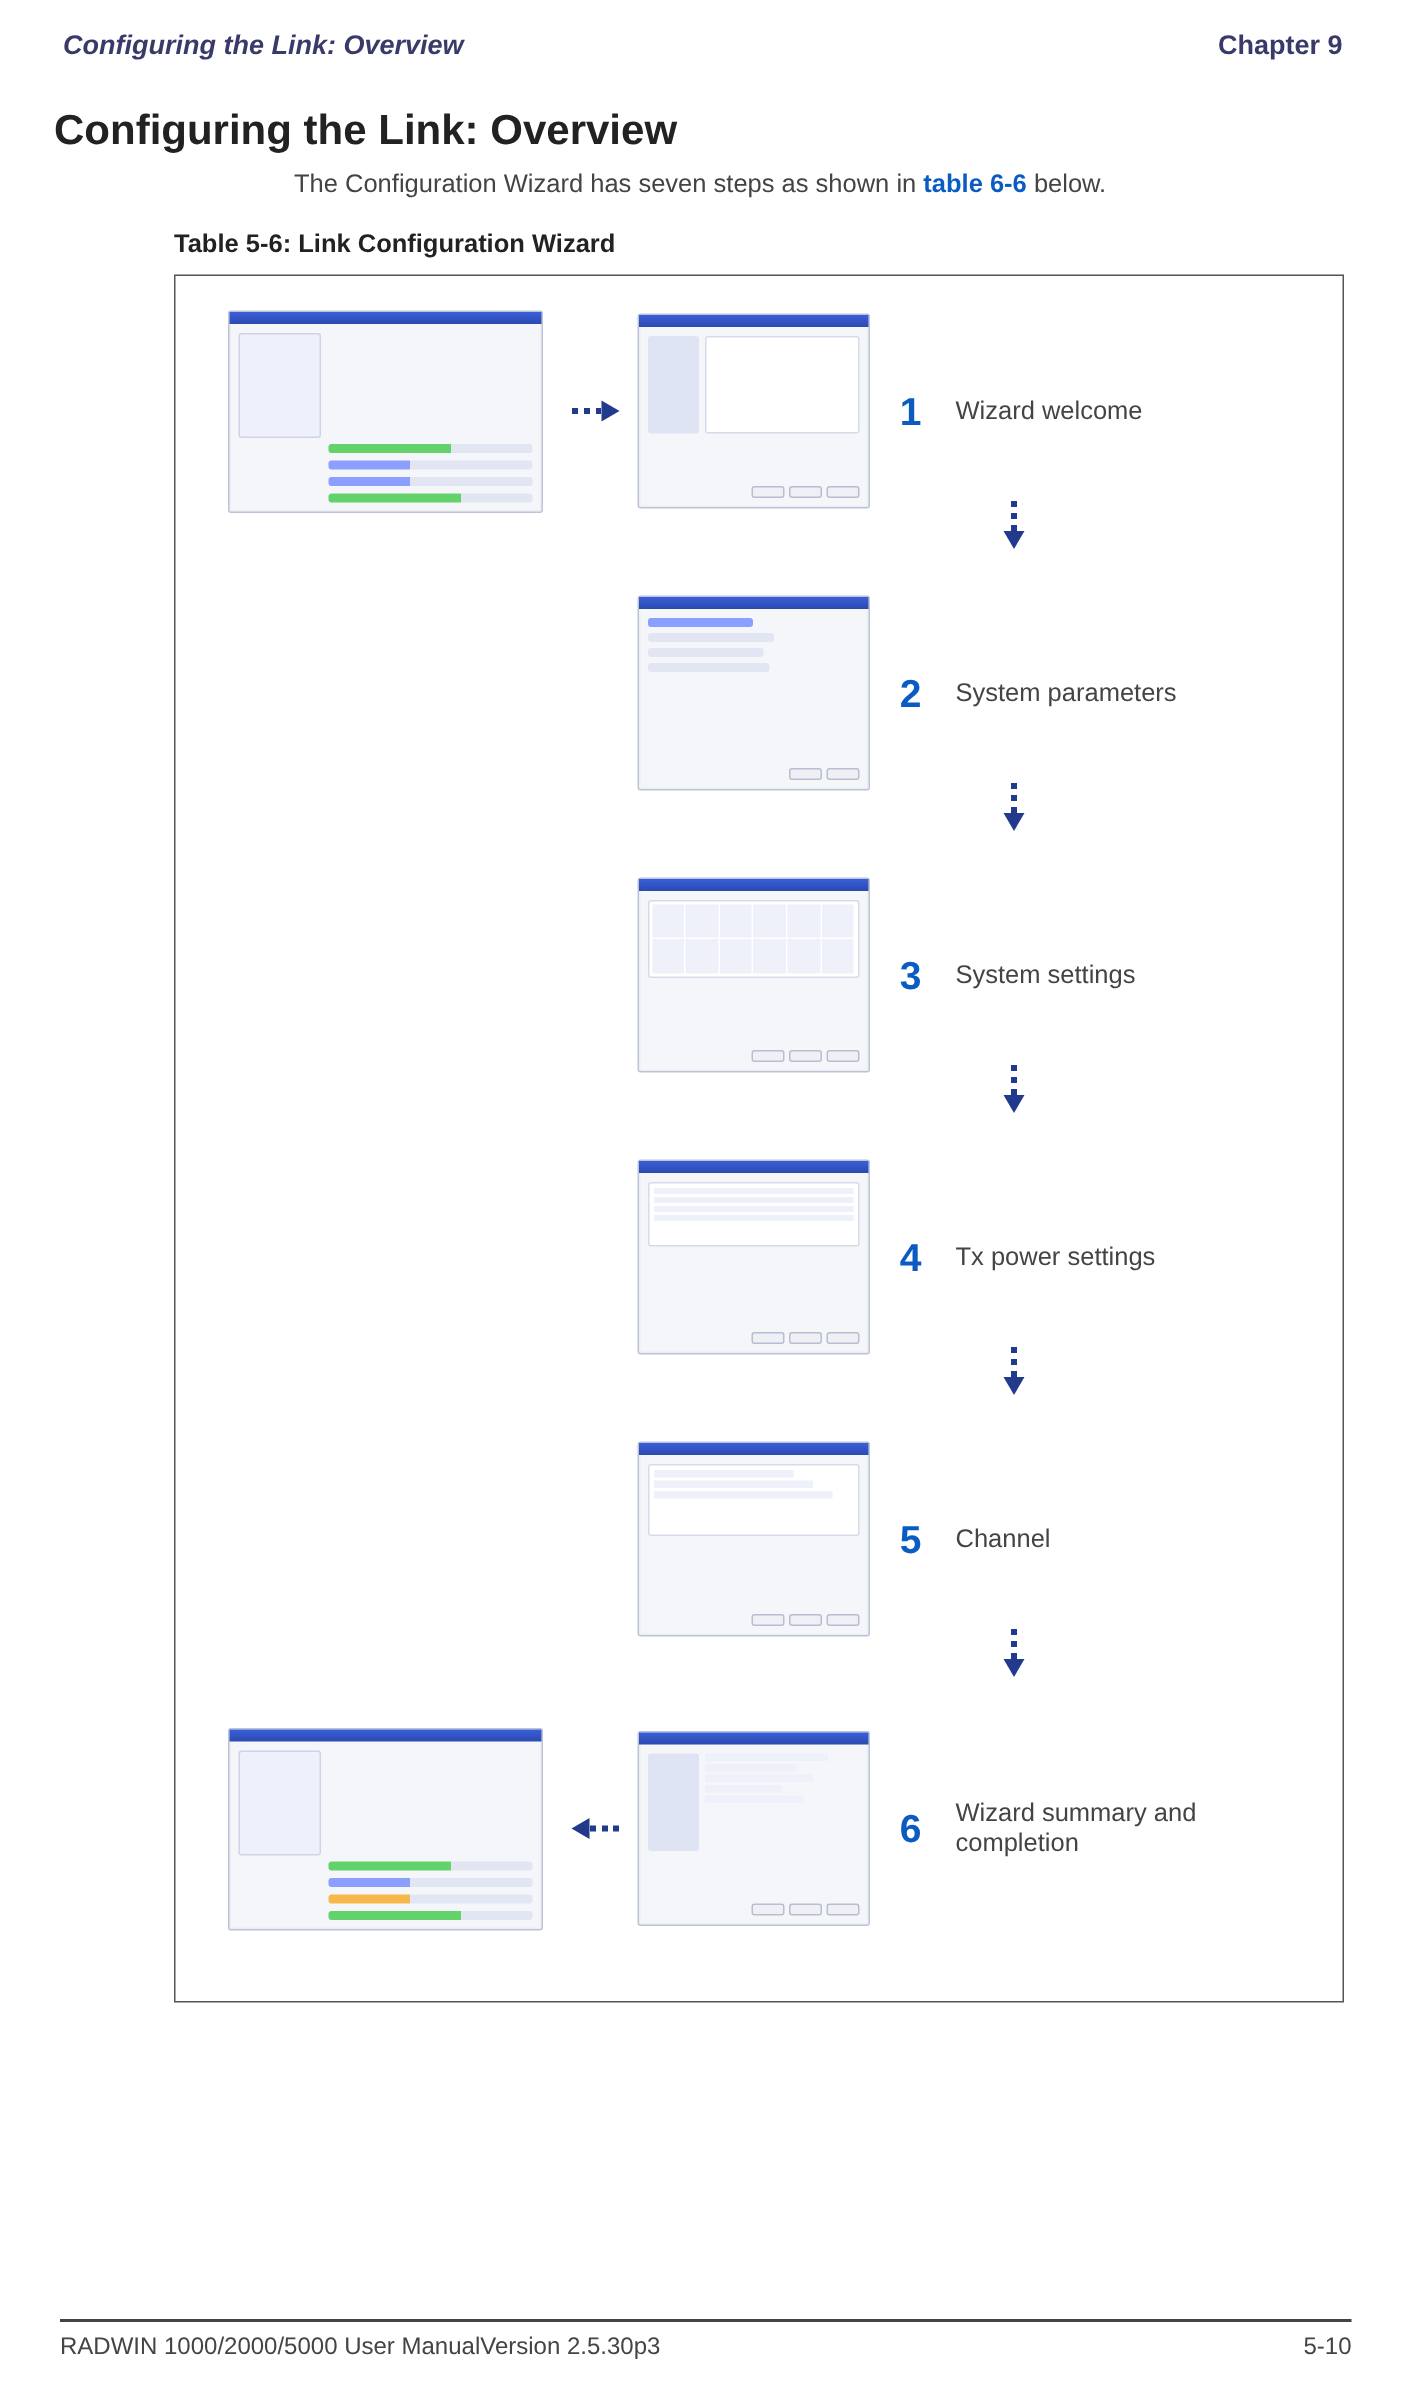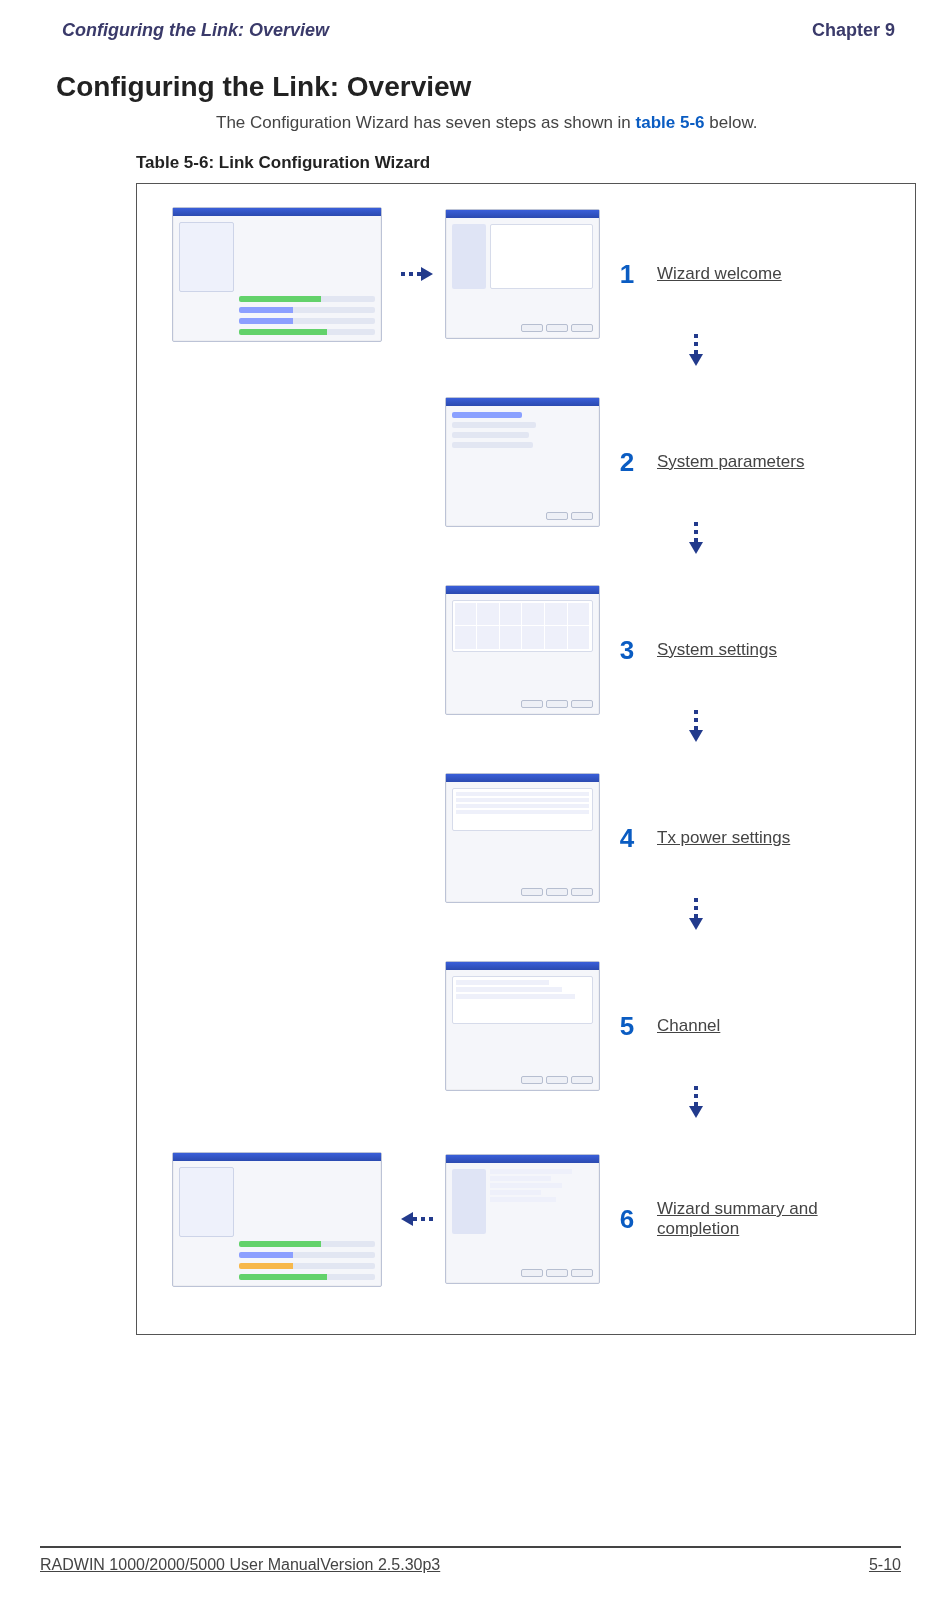--- a/index.html
+++ b/index.html
@@ -5,21 +5,21 @@
   * { box-sizing: border-box; margin: 0; padding: 0; }
   html, body {
     width: 941px;
     height: 1604px;
     background: #ffffff;
     font-family: Verdana, Arial, sans-serif;
     color: #333333;
     position: relative;
   }
   .page {
-    padding: 20px 40px 40px 56px;
+    padding: 20px 40px 40px 36px;
     position: relative;
     height: 100%;
   }
   .top-header {
     display: flex;
     justify-content: space-between;
     align-items: baseline;
     font-weight: bold;
     color: #3a3a6a;
     font-size: 18px;
@@ -87,21 +87,20 @@
     font-family: Verdana, Arial, sans-serif;
     font-size: 26px;
     font-weight: bold;
     color: #0a5cc2;
   }
   .col-desc {
     flex: 1;
     font-size: 17px;
     color: #444;
     padding-left: 10px;
-    text-decoration: underline;
   }
   .col-desc ul {
     margin-top: 10px;
     list-style: none;
   }
   .col-desc ul li::before {
     content: "• ";
     padding-right: 4px;
   }
   .col-desc ul li {
@@ -240,37 +239,36 @@
   .bottom-bar {
     position: absolute;
     left: 40px; right: 40px;
     bottom: 30px;
     border-top: 2px solid #444;
     padding-top: 8px;
     display: flex;
     justify-content: space-between;
     font-size: 16px;
     color: #444;
-    text-decoration: underline;
   }
 </style>
 </head>
 <body>
 
 <div class="page">
 
   <div class="top-header">
     <span class="left">Configuring the Link: Overview</span>
     <span class="right">Chapter 9</span>
   </div>
 
   <h1 class="section-title">Configuring the Link: Overview</h1>
 
   <p class="intro">
-    <span>The Configuration Wizard has seven steps as shown in </span><span class="link">table 5-6</span><span> below.</span>
+    <span>The Configuration Wizard has seven steps as shown in </span><span class="link">table 6-6</span><span> below.</span>
   </p>
 
   <div class="table-caption">Table 5-6: Link Configuration Wizard</div>
 
   <div class="table-box">
 
     <div class="row">
       <div class="col-left">
         <div class="thumb big">
           <div class="title-bar"></div>

